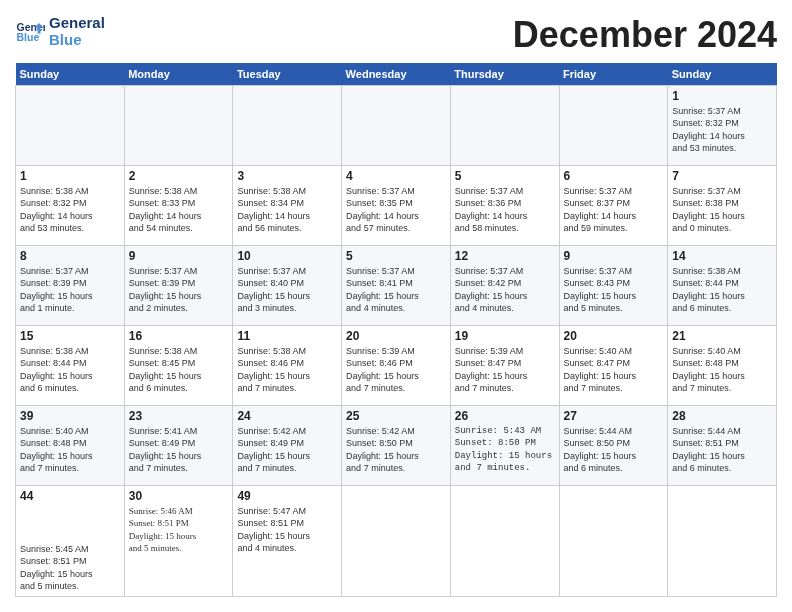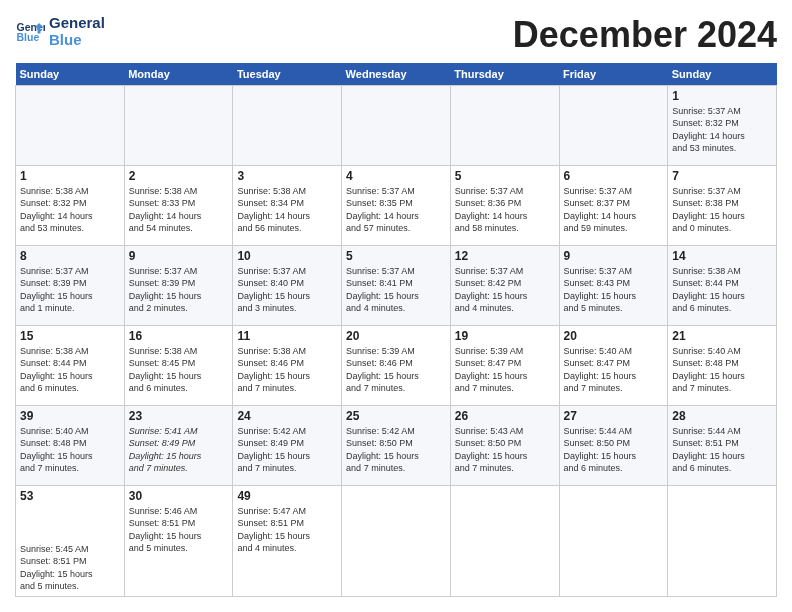--- a/index.html
+++ b/index.html
@@ -292,42 +292,42 @@
         <tr>
           <td>
             <span class="day-num">39</span>
             <div class="day-info" style="white-space: pre-line;">Sunrise: 5:40 AM
 Sunset: 8:48 PM
 Daylight: 15 hours
 and 7 minutes.</div>
           </td>
           <td>
             <span class="day-num">23</span>
-            <div class="day-info" style="white-space: pre-line; font-style: italic;">Sunrise: 5:41 AM
+            <div class="day-info" style="white-space: pre-line;">Sunrise: 5:41 AM
 Sunset: 8:49 PM
 Daylight: 15 hours
 and 7 minutes.</div>
           </td>
           <td>
             <span class="day-num">24</span>
             <div class="day-info" style="white-space: pre-line;">Sunrise: 5:42 AM
 Sunset: 8:49 PM
 Daylight: 15 hours
 and 7 minutes.</div>
           </td>
           <td>
             <span class="day-num">25</span>
             <div class="day-info" style="white-space: pre-line;">Sunrise: 5:42 AM
 Sunset: 8:50 PM
 Daylight: 15 hours
 and 7 minutes.</div>
           </td>
           <td>
             <span class="day-num">26</span>
-            <div class="day-info" style="white-space: pre-line;">Sunrise: 5:43 AM
+            <div class="day-info" style="white-space: pre-line; font-family: Liberation Mono, monospace;">Sunrise: 5:43 AM
 Sunset: 8:50 PM
 Daylight: 15 hours
 and 7 minutes.</div>
           </td>
           <td>
             <span class="day-num">27</span>
             <div class="day-info" style="white-space: pre-line;">Sunrise: 5:44 AM
 Sunset: 8:50 PM
 Daylight: 15 hours
 and 6 minutes.</div>
@@ -335,29 +335,29 @@
           <td>
             <span class="day-num">28</span>
             <div class="day-info" style="white-space: pre-line;">Sunrise: 5:44 AM
 Sunset: 8:51 PM
 Daylight: 15 hours
 and 6 minutes.</div>
           </td>
         </tr>
         <tr>
           <td>
-            <span class="day-num">53</span>
+            <span class="day-num">44</span>
             <div class="day-info" style="white-space: pre-line; margin-top: 40px;">Sunrise: 5:45 AM
 Sunset: 8:51 PM
 Daylight: 15 hours
 and 5 minutes.</div>
           </td>
           <td>
             <span class="day-num">30</span>
-            <div class="day-info" style="white-space: pre-line;">Sunrise: 5:46 AM
+            <div class="day-info" style="white-space: pre-line; font-family: Liberation Serif, serif;">Sunrise: 5:46 AM
 Sunset: 8:51 PM
 Daylight: 15 hours
 and 5 minutes.</div>
           </td>
           <td>
             <span class="day-num">49</span>
             <div class="day-info" style="white-space: pre-line;">Sunrise: 5:47 AM
 Sunset: 8:51 PM
 Daylight: 15 hours
 and 4 minutes.</div>

